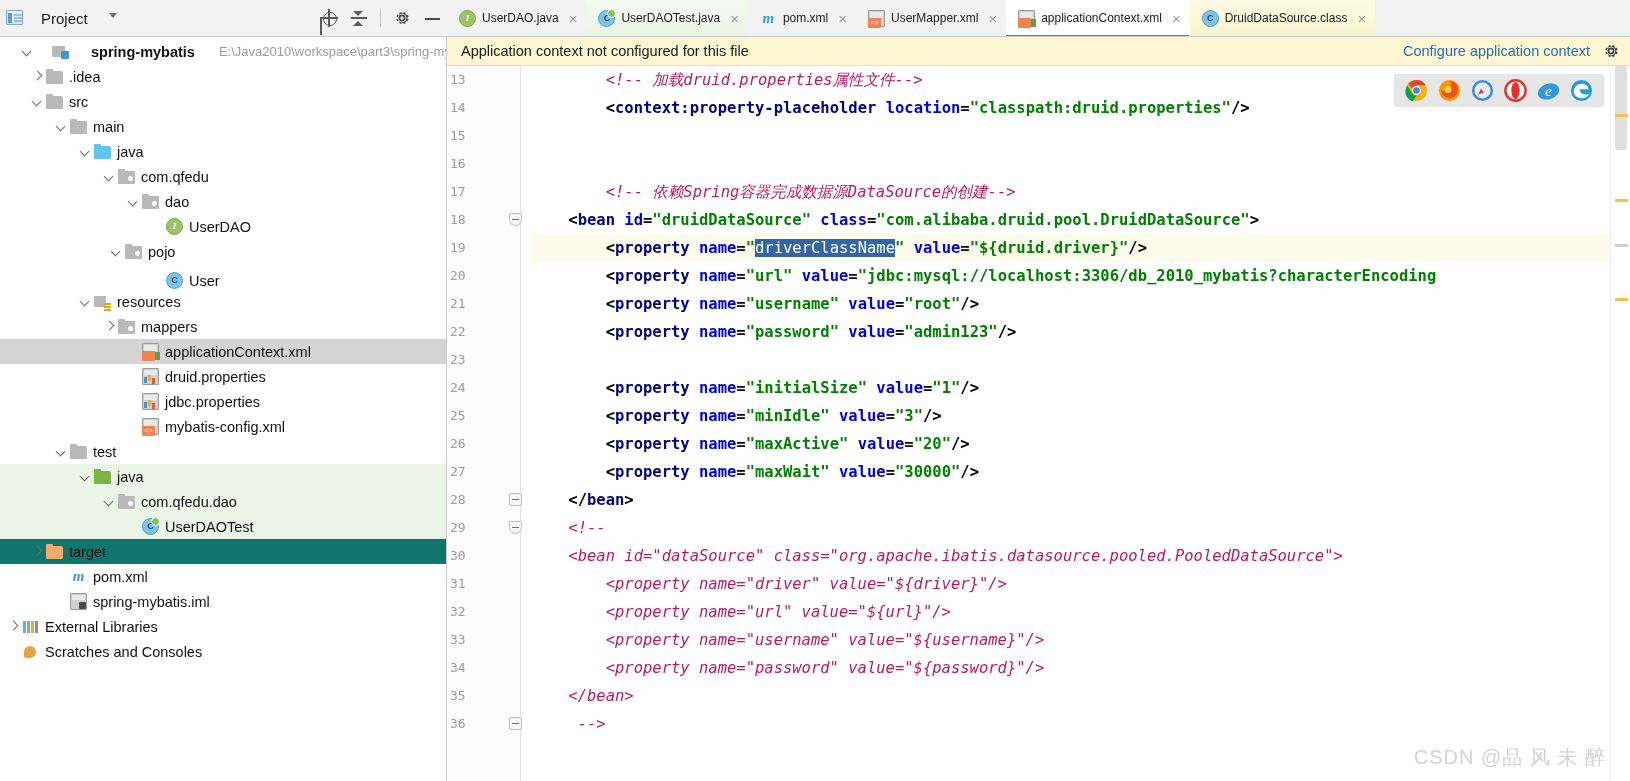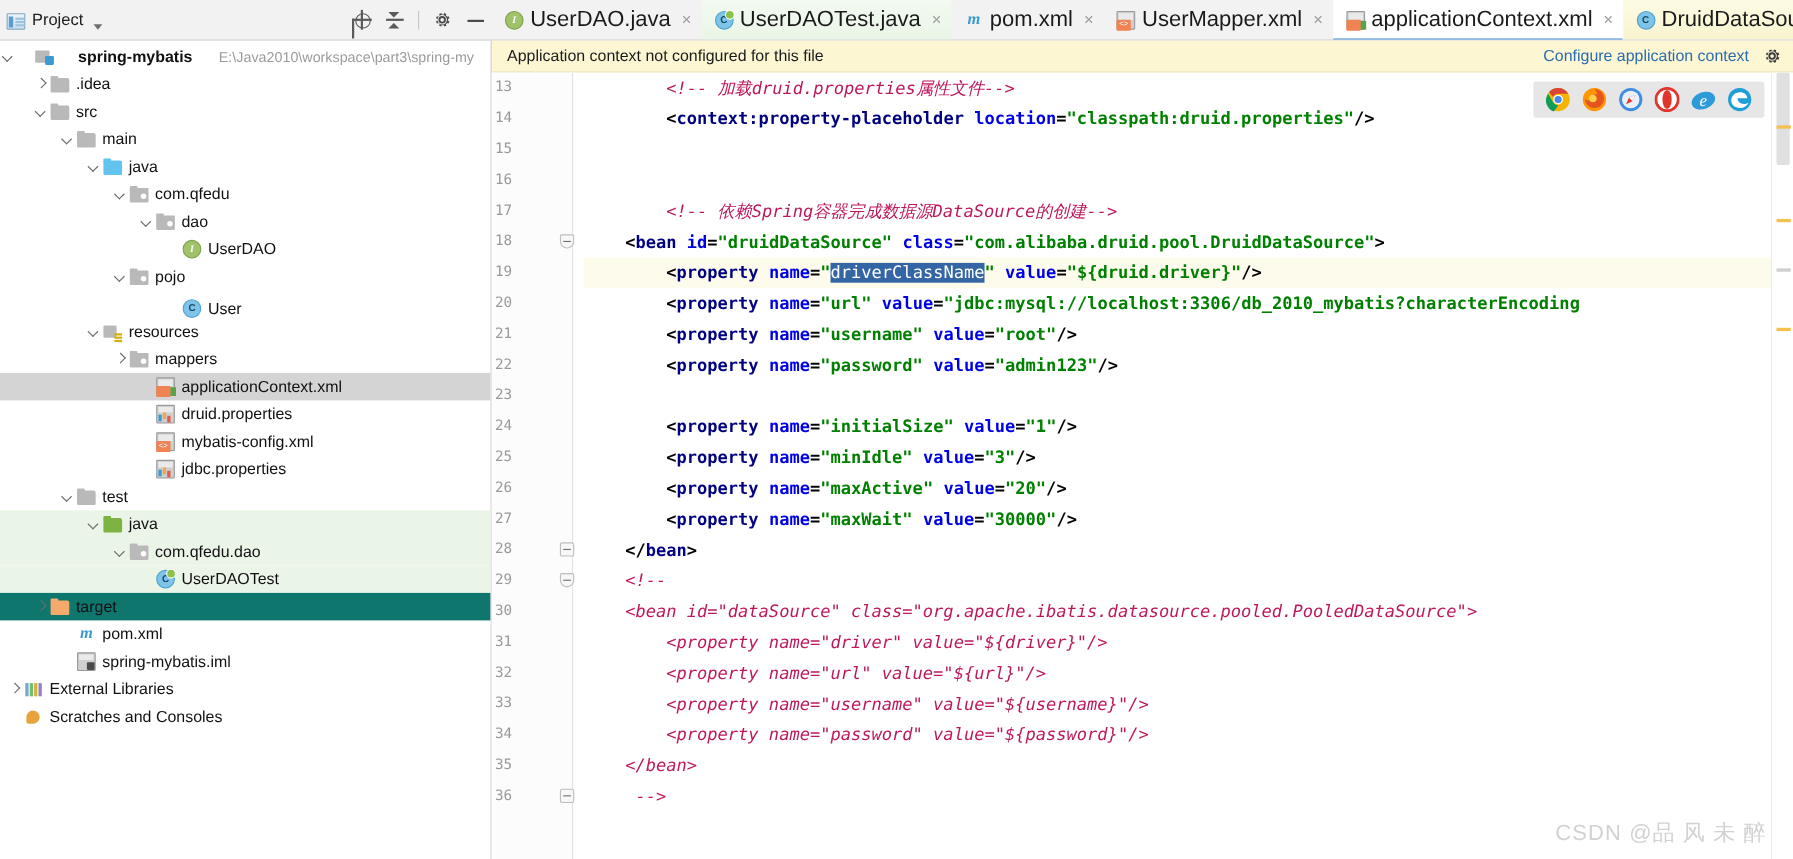--- a/index.html
+++ b/index.html
@@ -17,21 +17,21 @@
   .toprow { display: flex; height: 37px; flex: 0 0 37px; background: #f2f2f2; }
 
   .proj-toolbar {
     width: 447px; flex: 0 0 447px;
     display: flex; align-items: center;
     background: #f2f2f2;
     border-bottom: 1px solid #c9c9c9;
     padding-left: 6px;
     position: relative;
   }
-  .proj-title { display: flex; align-items: flex-end; gap: 6px; }
+  .proj-title { display: flex; align-items: flex-start; gap: 18px; }
   .proj-icon {
     width: 17px; height: 15px; position: relative; display: inline-block;
     background: linear-gradient(#eaf3fb,#cfe3f2);
     border: 1px solid #7fa8c4;
     border-radius: 1px;
   }
   .proj-icon::before {
     content:""; position:absolute; left:1px; top:2px; width:4px; height:10px;
     background:#5c9ccc;
   }
@@ -81,21 +81,21 @@
   
   .tabs {
     flex: 1 1 auto; display: flex; align-items: stretch;
     background: #f2f2f2;
     border-bottom: 1px solid #c9c9c9;
     overflow: hidden;
   }
   .tab {
     display: flex; align-items: center; gap: 6px;
     padding: 0 8px 0 12px;
-    font-size: 20px; color: #1a1a1a; white-space: nowrap;
+    font-size: 12px; color: #1a1a1a; white-space: nowrap;
     position: relative; cursor: pointer;
     border-right: 1px solid transparent;
   }
   .tab.green  { background: linear-gradient(#f3faf1,#e9f5e6); }
   .tab.yellow { background: linear-gradient(#fdfbe4,#f8f4cf); }
   .tab.active {
     background: #ffffff;
   }
   .tab.active::after {
     content:""; position:absolute; left:0; right:0; bottom:-1px; height:2px; background:#4187d4;
@@ -400,21 +400,21 @@
         <span class="ficon fi-class"></span>
         <span>DruidDataSource.class</span>
         <span class="tclose"></span>
       </div>
     </div>
   </div>
 
   <div class="body">
 
     <div class="tree" id="tree">
-        <div class="node  bold" style="padding-left: 0; gap: 16px;">
+        <div class="node  bold" style="padding-left: 20px; gap: 16px;">
           <span class="arrow down"></span>
           <span class="ficon nicon fi-module"></span>
           <span class="nlabel">spring-mybatis</span>
           <span class="npath">E:\Java2010\workspace\part3\spring-my</span>
         </div>
         <div class="node " style="padding-left: 30px;">
           <span class="arrow right"></span>
           <span class="ficon nicon fi-folder"></span>
           <span class="nlabel">.idea</span>
         </div>
@@ -441,21 +441,21 @@
         <div class="node " style="padding-left: 126px;">
           <span class="arrow down"></span>
           <span class="ficon nicon fi-pkg"></span>
           <span class="nlabel">dao</span>
         </div>
         <div class="node " style="padding-left: 150px;">
           <span class="arrow "></span>
           <span class="ficon nicon fi-interface"></span>
           <span class="nlabel">UserDAO</span>
         </div>
-        <div class="node " style="padding-left: 79px; margin-left: 23px;">
+        <div class="node " style="padding-left: 109px;">
           <span class="arrow down"></span>
           <span class="ficon nicon fi-pkg"></span>
           <span class="nlabel">pojo</span>
         </div>
         <div class="node " style="padding-left: 150px; align-items: flex-end;">
           <span class="arrow "></span>
           <span class="ficon nicon fi-class"></span>
           <span class="nlabel">User</span>
         </div>
         <div class="node " style="padding-left: 78px;">
@@ -473,27 +473,27 @@
           <span class="ficon nicon fi-spring"></span>
           <span class="nlabel">applicationContext.xml</span>
         </div>
         <div class="node " style="padding-left: 126px;">
           <span class="arrow "></span>
           <span class="ficon nicon fi-props"></span>
           <span class="nlabel">druid.properties</span>
         </div>
         <div class="node " style="padding-left: 126px;">
           <span class="arrow "></span>
+          <span class="ficon nicon fi-props"></span>
+          <span class="nlabel">jdbc.properties</span>
+        </div>
+        <div class="node " style="padding-left: 126px;">
+          <span class="arrow "></span>
           <span class="ficon nicon fi-xml"></span>
           <span class="nlabel">mybatis-config.xml</span>
-        </div>
-        <div class="node " style="padding-left: 126px;">
-          <span class="arrow "></span>
-          <span class="ficon nicon fi-props"></span>
-          <span class="nlabel">jdbc.properties</span>
         </div>
         <div class="node " style="padding-left: 54px;">
           <span class="arrow down"></span>
           <span class="ficon nicon fi-folder"></span>
           <span class="nlabel">test</span>
         </div>
         <div class="node hl-green" style="padding-left: 78px;">
           <span class="arrow down"></span>
           <span class="ficon nicon fi-folder fi-folder-green"></span>
           <span class="nlabel">java</span>

